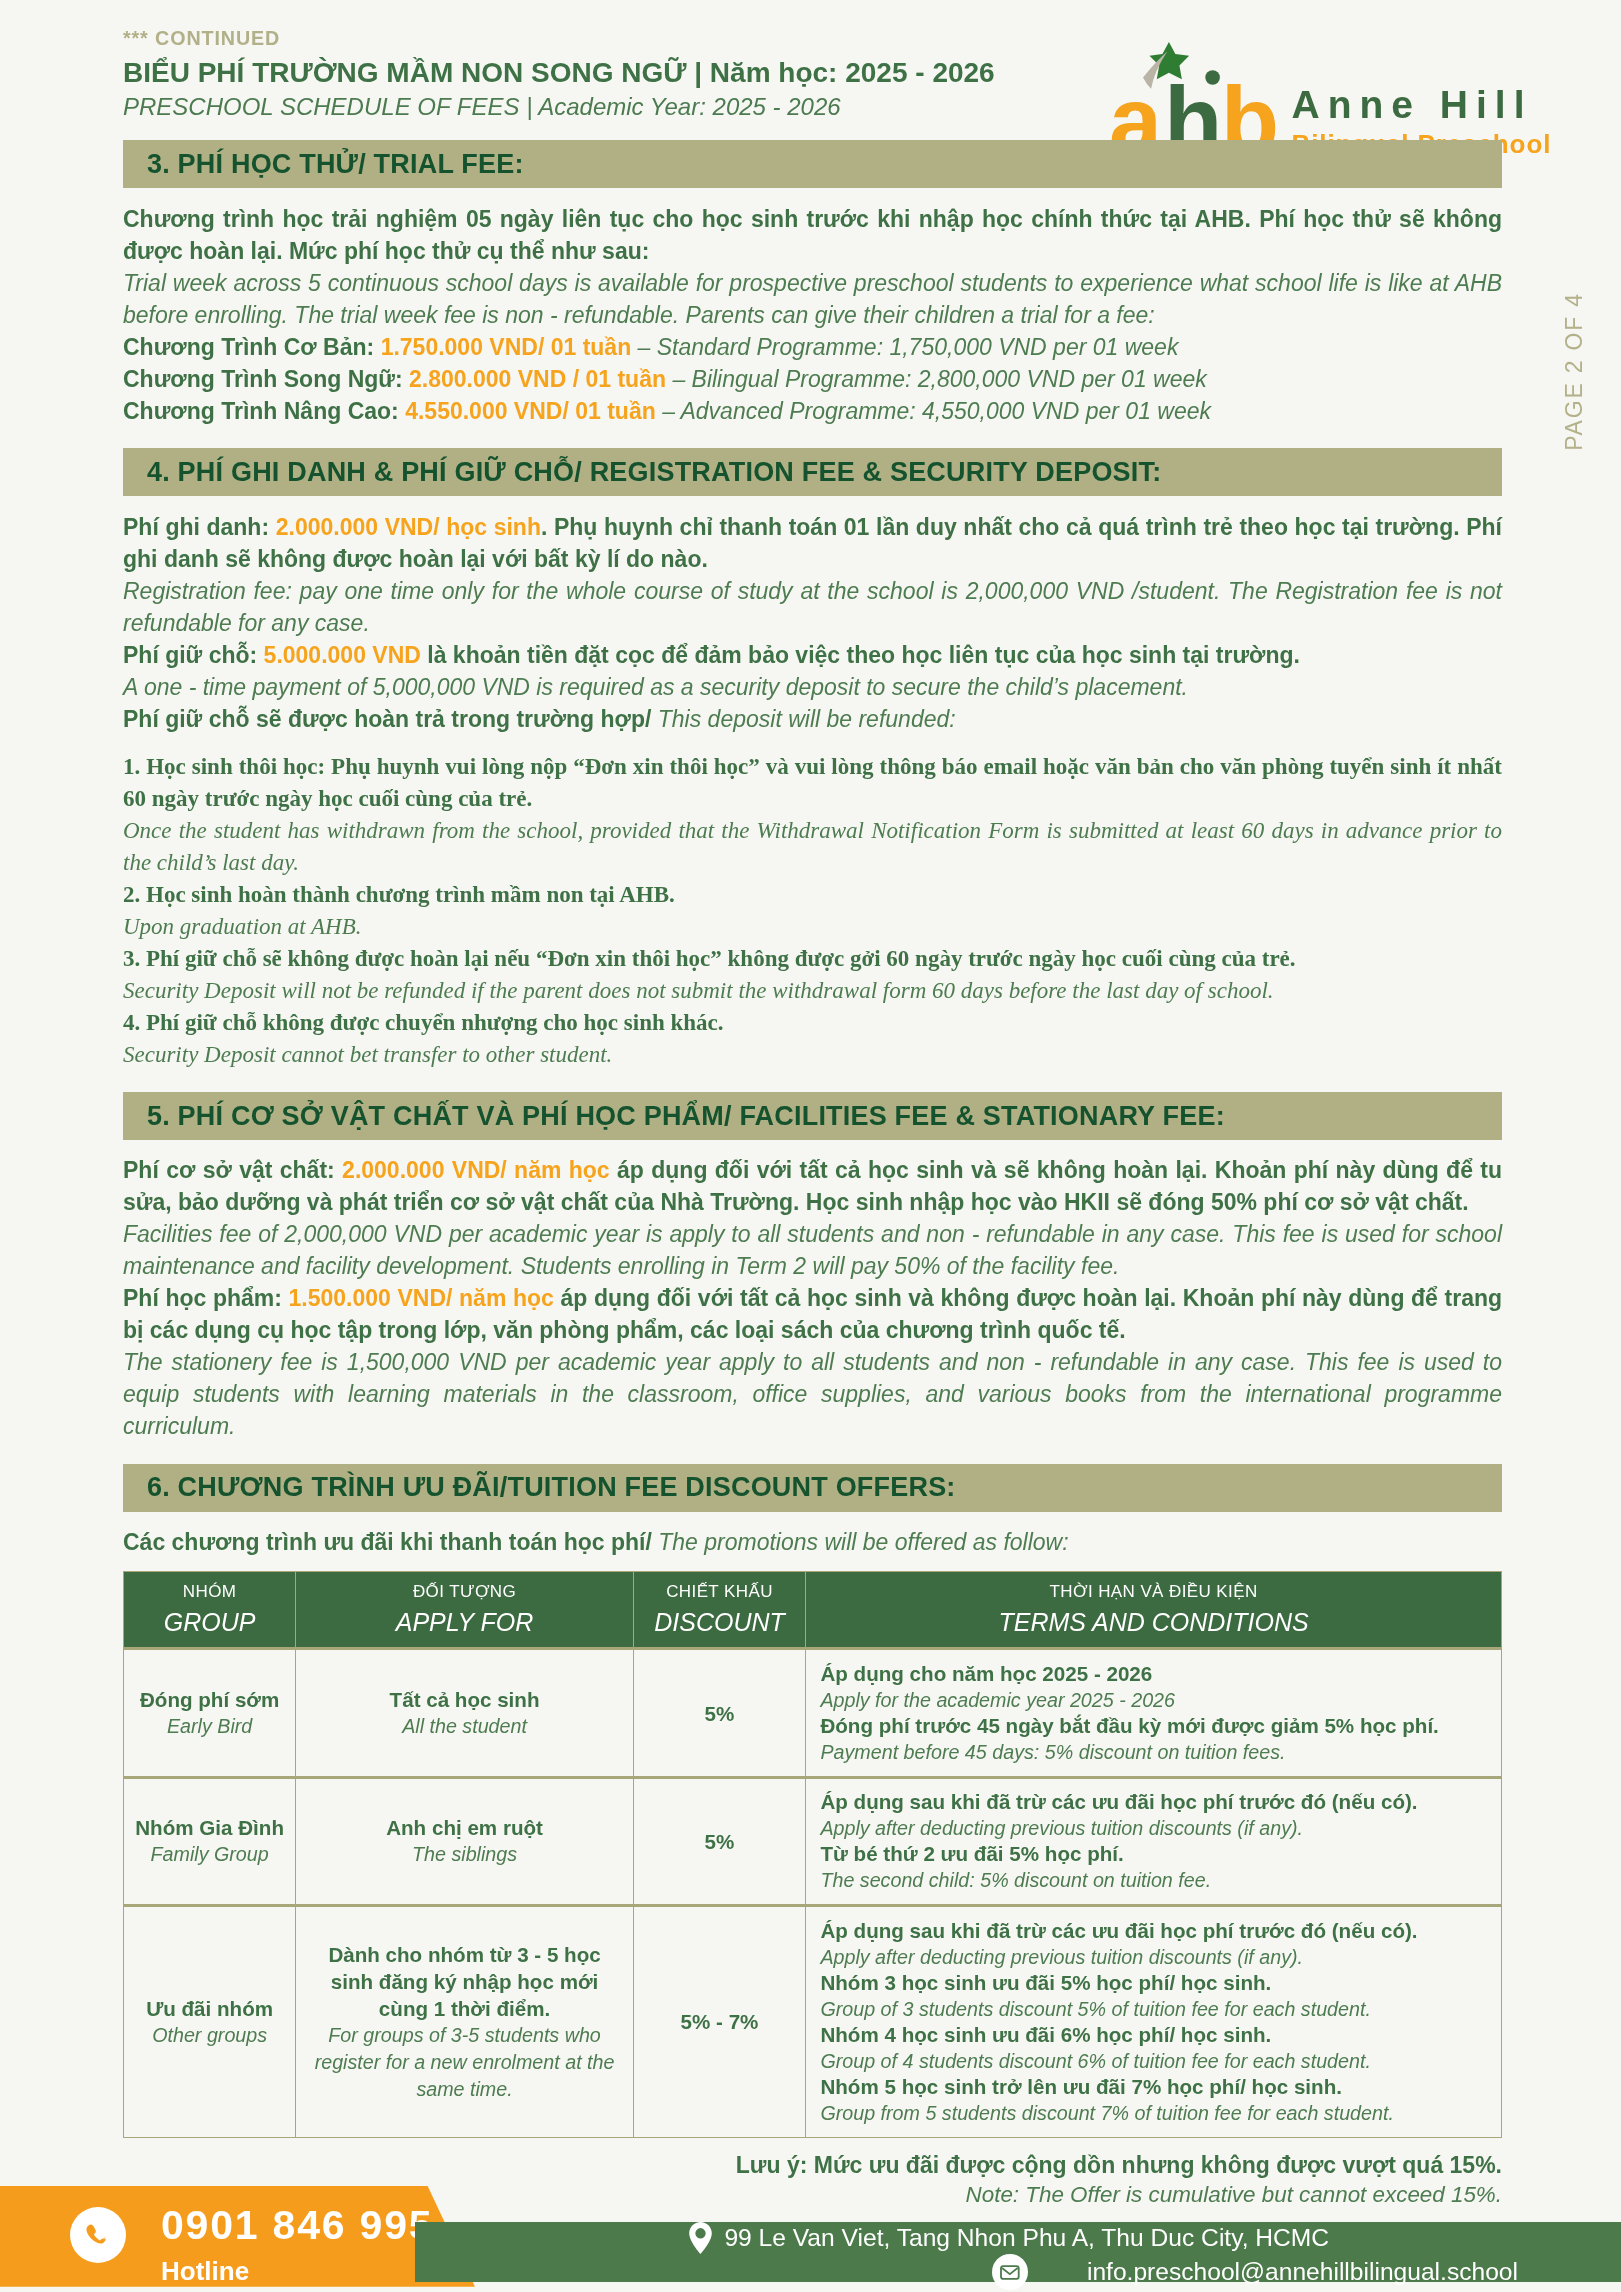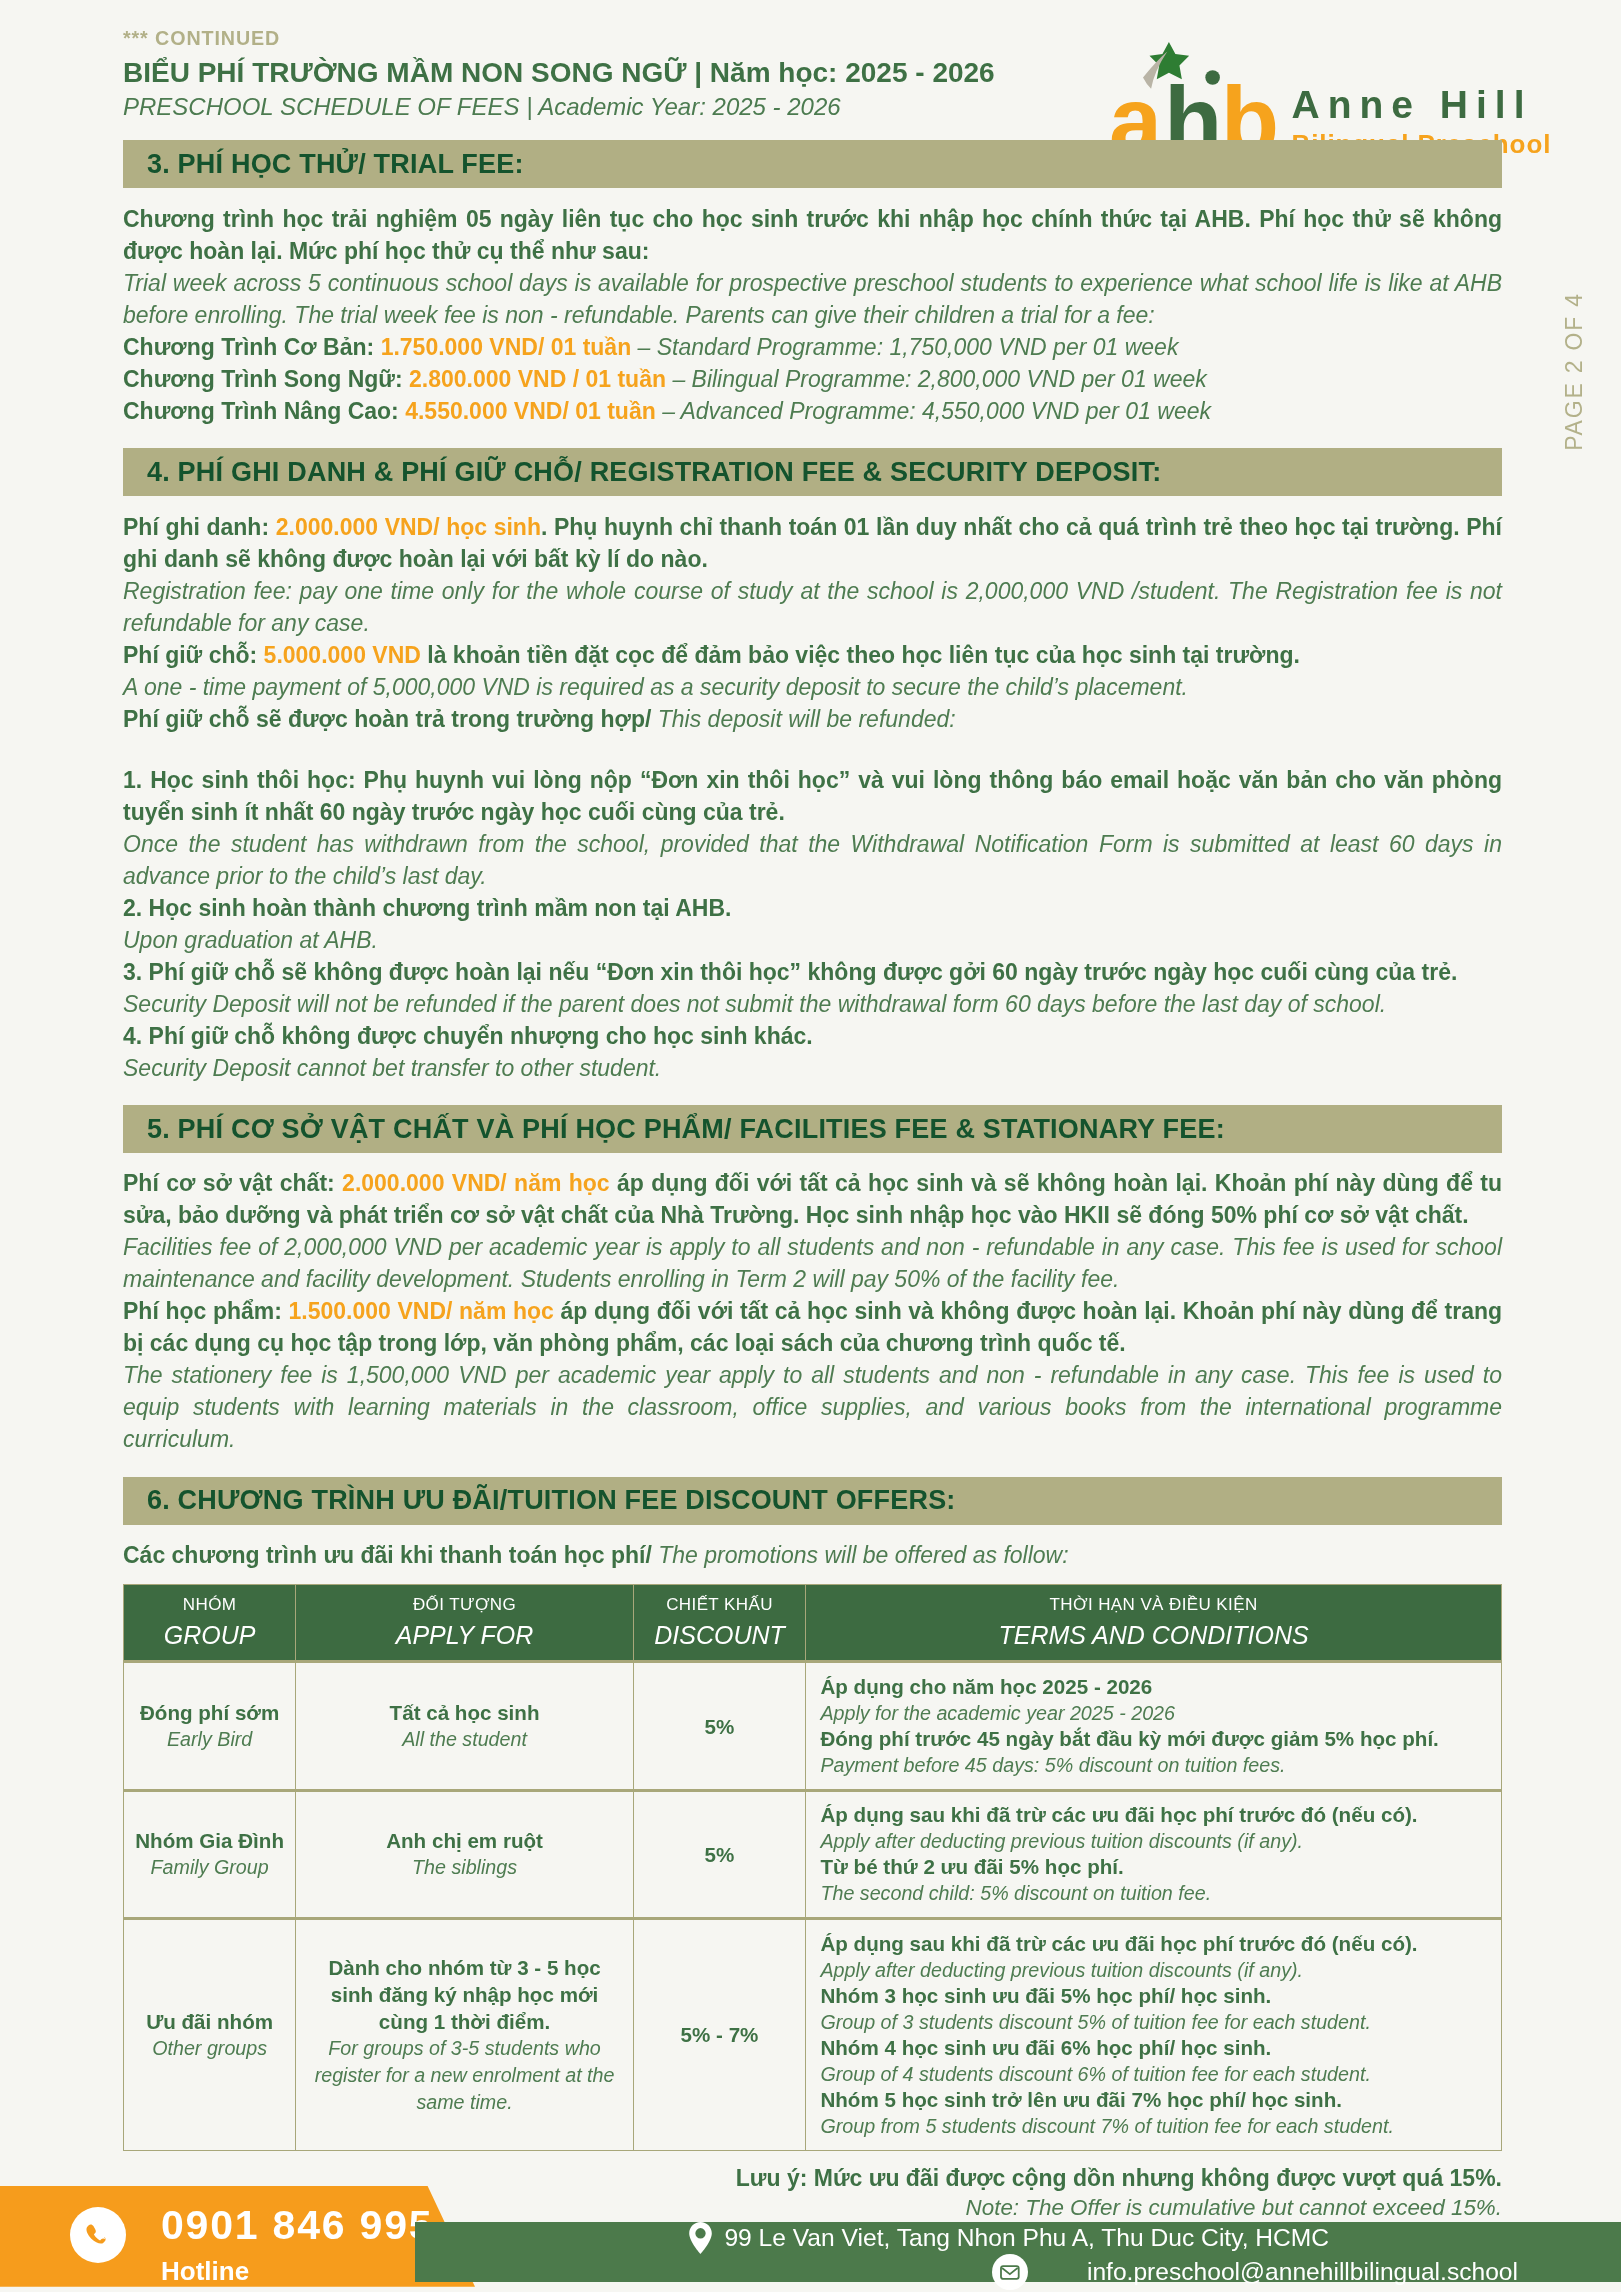--- a/index.html
+++ b/index.html
@@ -18,21 +18,21 @@
   .logo-tagline { font-size:26px; font-weight:bold; color:#f6a31d; margin-top:1.8px; letter-spacing:0.9px; }
 
   .page-marker { position:absolute; top:358px; right:-56px; width:206px; text-align:center;
     transform:rotate(-90deg); font-size:23px; color:#b3b18a; letter-spacing:1.8px; }
 
   .section-bar { margin-top:19.7px; height:48px; background:#b1af84; display:flex; align-items:center;
     padding-left:24px; font-size:27px; font-weight:bold; color:#14532d; letter-spacing:0.2px; }
 
   .p-vn { font-size:23px; font-weight:bold; color:#3e7145; line-height:32px; text-align:justify; }
   .p-en { font-size:23px; font-style:italic; color:#4e7c51; line-height:32px; text-align:justify; }
-  .mt16 { margin-top:14.3px; } .mt24 { margin-top:21.5px; } .mt32 { margin-top:29px; }
+  .mt16 { margin-top:14.3px; } .mt24 { margin-top:21.5px; } .mt32 { margin-top:16px;font-family:Liberation Serif, serif; }
   .fee { color:#f6a31d; }
   .prog-line { font-size:23px; line-height:32px; font-weight:bold; color:#3e7145; }
   .prog-line .en { font-weight:normal; font-style:italic; color:#4e7c51; }
 
   table.discount { margin-top:12.5px; width:100%; border-collapse:collapse; }
   table.discount th, table.discount td { border:1.8px solid #a8a77a; }
   table.discount tbody tr { border-top:3.6px solid #a8a77a; }
   table.discount thead th { background:#3d6b41; color:#ffffff; padding:10.7px 7.2px; }
   .th-vn { font-size:17px; font-weight:normal; letter-spacing:0.4px; }
   .th-en { font-size:25px; font-style:italic; font-weight:normal; margin-top:5.4px; }

